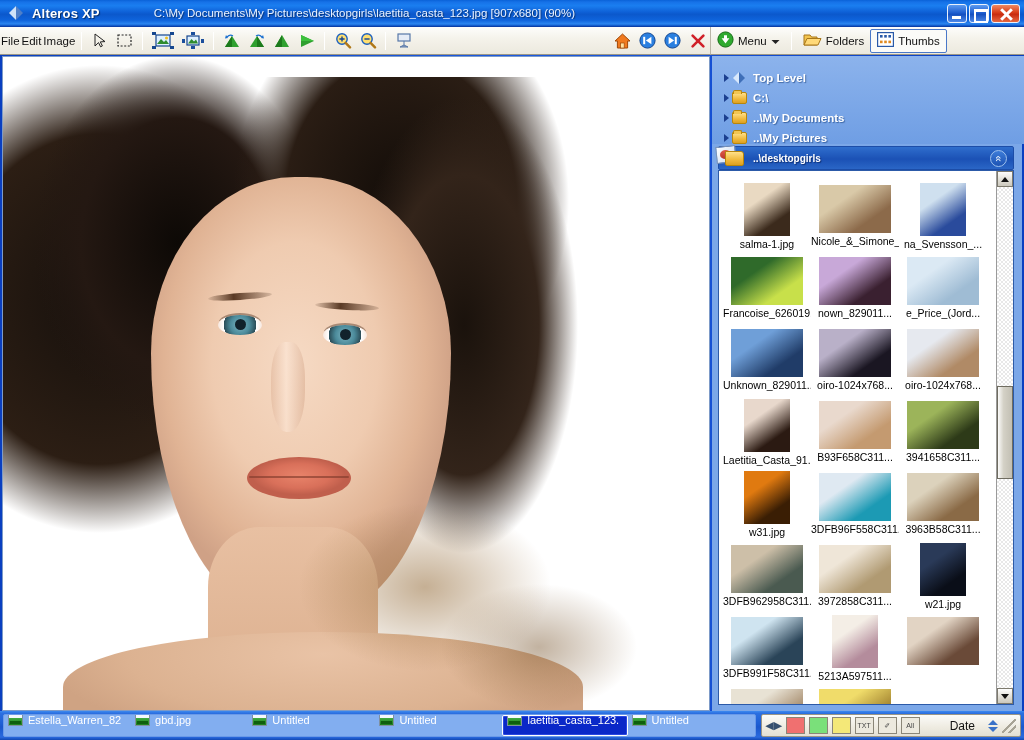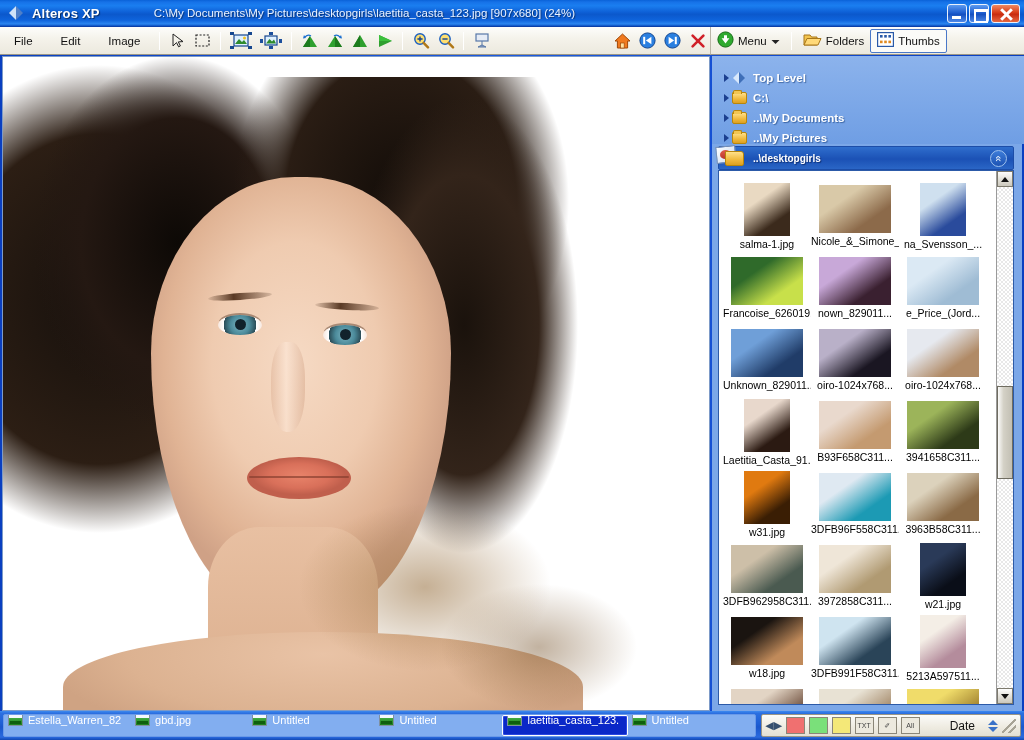--- a/index.html
+++ b/index.html
@@ -94,21 +94,21 @@
     border-bottom:1px solid #9a9687;
     display:flex; align-items:center;
   }
   #toolbar-right {
     width:314px; height:28px;
     background:linear-gradient(to bottom,#fdfdfb 0%,#f4f2ea 45%,#ece9de 100%);
     border-bottom:1px solid #9a9687; border-left:1px solid #b9b5a6;
     display:flex; align-items:center;
   }
   .menu-item {
-    padding:4px 14px; font-size:11.5px; color:#111; cursor:pointer;
+    padding:4px 1px; font-size:11.5px; color:#111; cursor:pointer;
     white-space:nowrap;
   }
   .tb-sep { width:1px; height:18px; background:#bdb9ab; margin:0 5px;
             border-right:1px solid #fff; }
   .tb-btn {
     width:25px; height:24px; display:flex; align-items:center;
     justify-content:center; cursor:pointer; border-radius:2px;
   }
   .tb-btn.wide { width:30px; }
 
@@ -398,21 +398,21 @@
 <body>
 
 <div id="app-window">
 
   <div id="title-bar">
     <div id="app-icon">
       <span class="tri-l"></span>
         <span class="tri-r"></span>
     </div>
     <div id="app-title">Alteros XP</div>
-    <div id="doc-path">C:\My Documents\My Pictures\desktopgirls\laetitia_casta_123.jpg [907x680] (24%)</div>
+    <div id="doc-path">C:\My Documents\My Pictures\desktopgirls\laetitia_casta_123.jpg [907x680] (90%)</div>
     <div id="win-buttons">
       <div class="win-btn min"></div>
       <div class="win-btn max"></div>
       <div class="win-btn close">
         <span class="x1"></span>
           <span class="x2"></span>
       </div>
     </div>
   </div>
 
@@ -728,24 +728,20 @@
           </div>
           <div class="thumb-cell">
             <div class="thumb-img" style="background: linear-gradient(145deg, rgb(239, 230, 216) 0%, rgb(239, 230, 216) 32%, rgb(176, 154, 114) 72%, rgb(176, 154, 114) 100%);"></div>
             <div class="thumb-label">3972858C311...</div>
           </div>
           <div class="thumb-cell">
             <div class="thumb-img tall" style="background: linear-gradient(145deg, rgb(42, 58, 88) 0%, rgb(42, 58, 88) 32%, rgb(10, 14, 24) 72%, rgb(10, 14, 24) 100%);"></div>
             <div class="thumb-label">w21.jpg</div>
           </div>
           <div class="thumb-cell">
-            <div class="thumb-img" style="background: linear-gradient(145deg, rgb(26, 20, 16) 0%, rgb(26, 20, 16) 32%, rgb(192, 138, 90) 72%, rgb(192, 138, 90) 100%);"></div>
-            <div class="thumb-label">w18.jpg</div>
-          </div>
-          <div class="thumb-cell">
             <div class="thumb-img" style="background: linear-gradient(145deg, rgb(207, 228, 240) 0%, rgb(207, 228, 240) 32%, rgb(42, 68, 88) 72%, rgb(42, 68, 88) 100%);"></div>
             <div class="thumb-label">3DFB991F58C311...</div>
           </div>
           <div class="thumb-cell">
             <div class="thumb-img tall" style="background: linear-gradient(145deg, rgb(244, 238, 230) 0%, rgb(244, 238, 230) 32%, rgb(180, 140, 156) 72%, rgb(180, 140, 156) 100%);"></div>
             <div class="thumb-label">5213A597511...</div>
           </div>
           <div class="thumb-cell">
             <div class="thumb-img" style="background: linear-gradient(145deg, rgb(226, 212, 196) 0%, rgb(226, 212, 196) 32%, rgb(106, 74, 56) 72%, rgb(106, 74, 56) 100%);"></div>
             <div class="thumb-label"></div>

